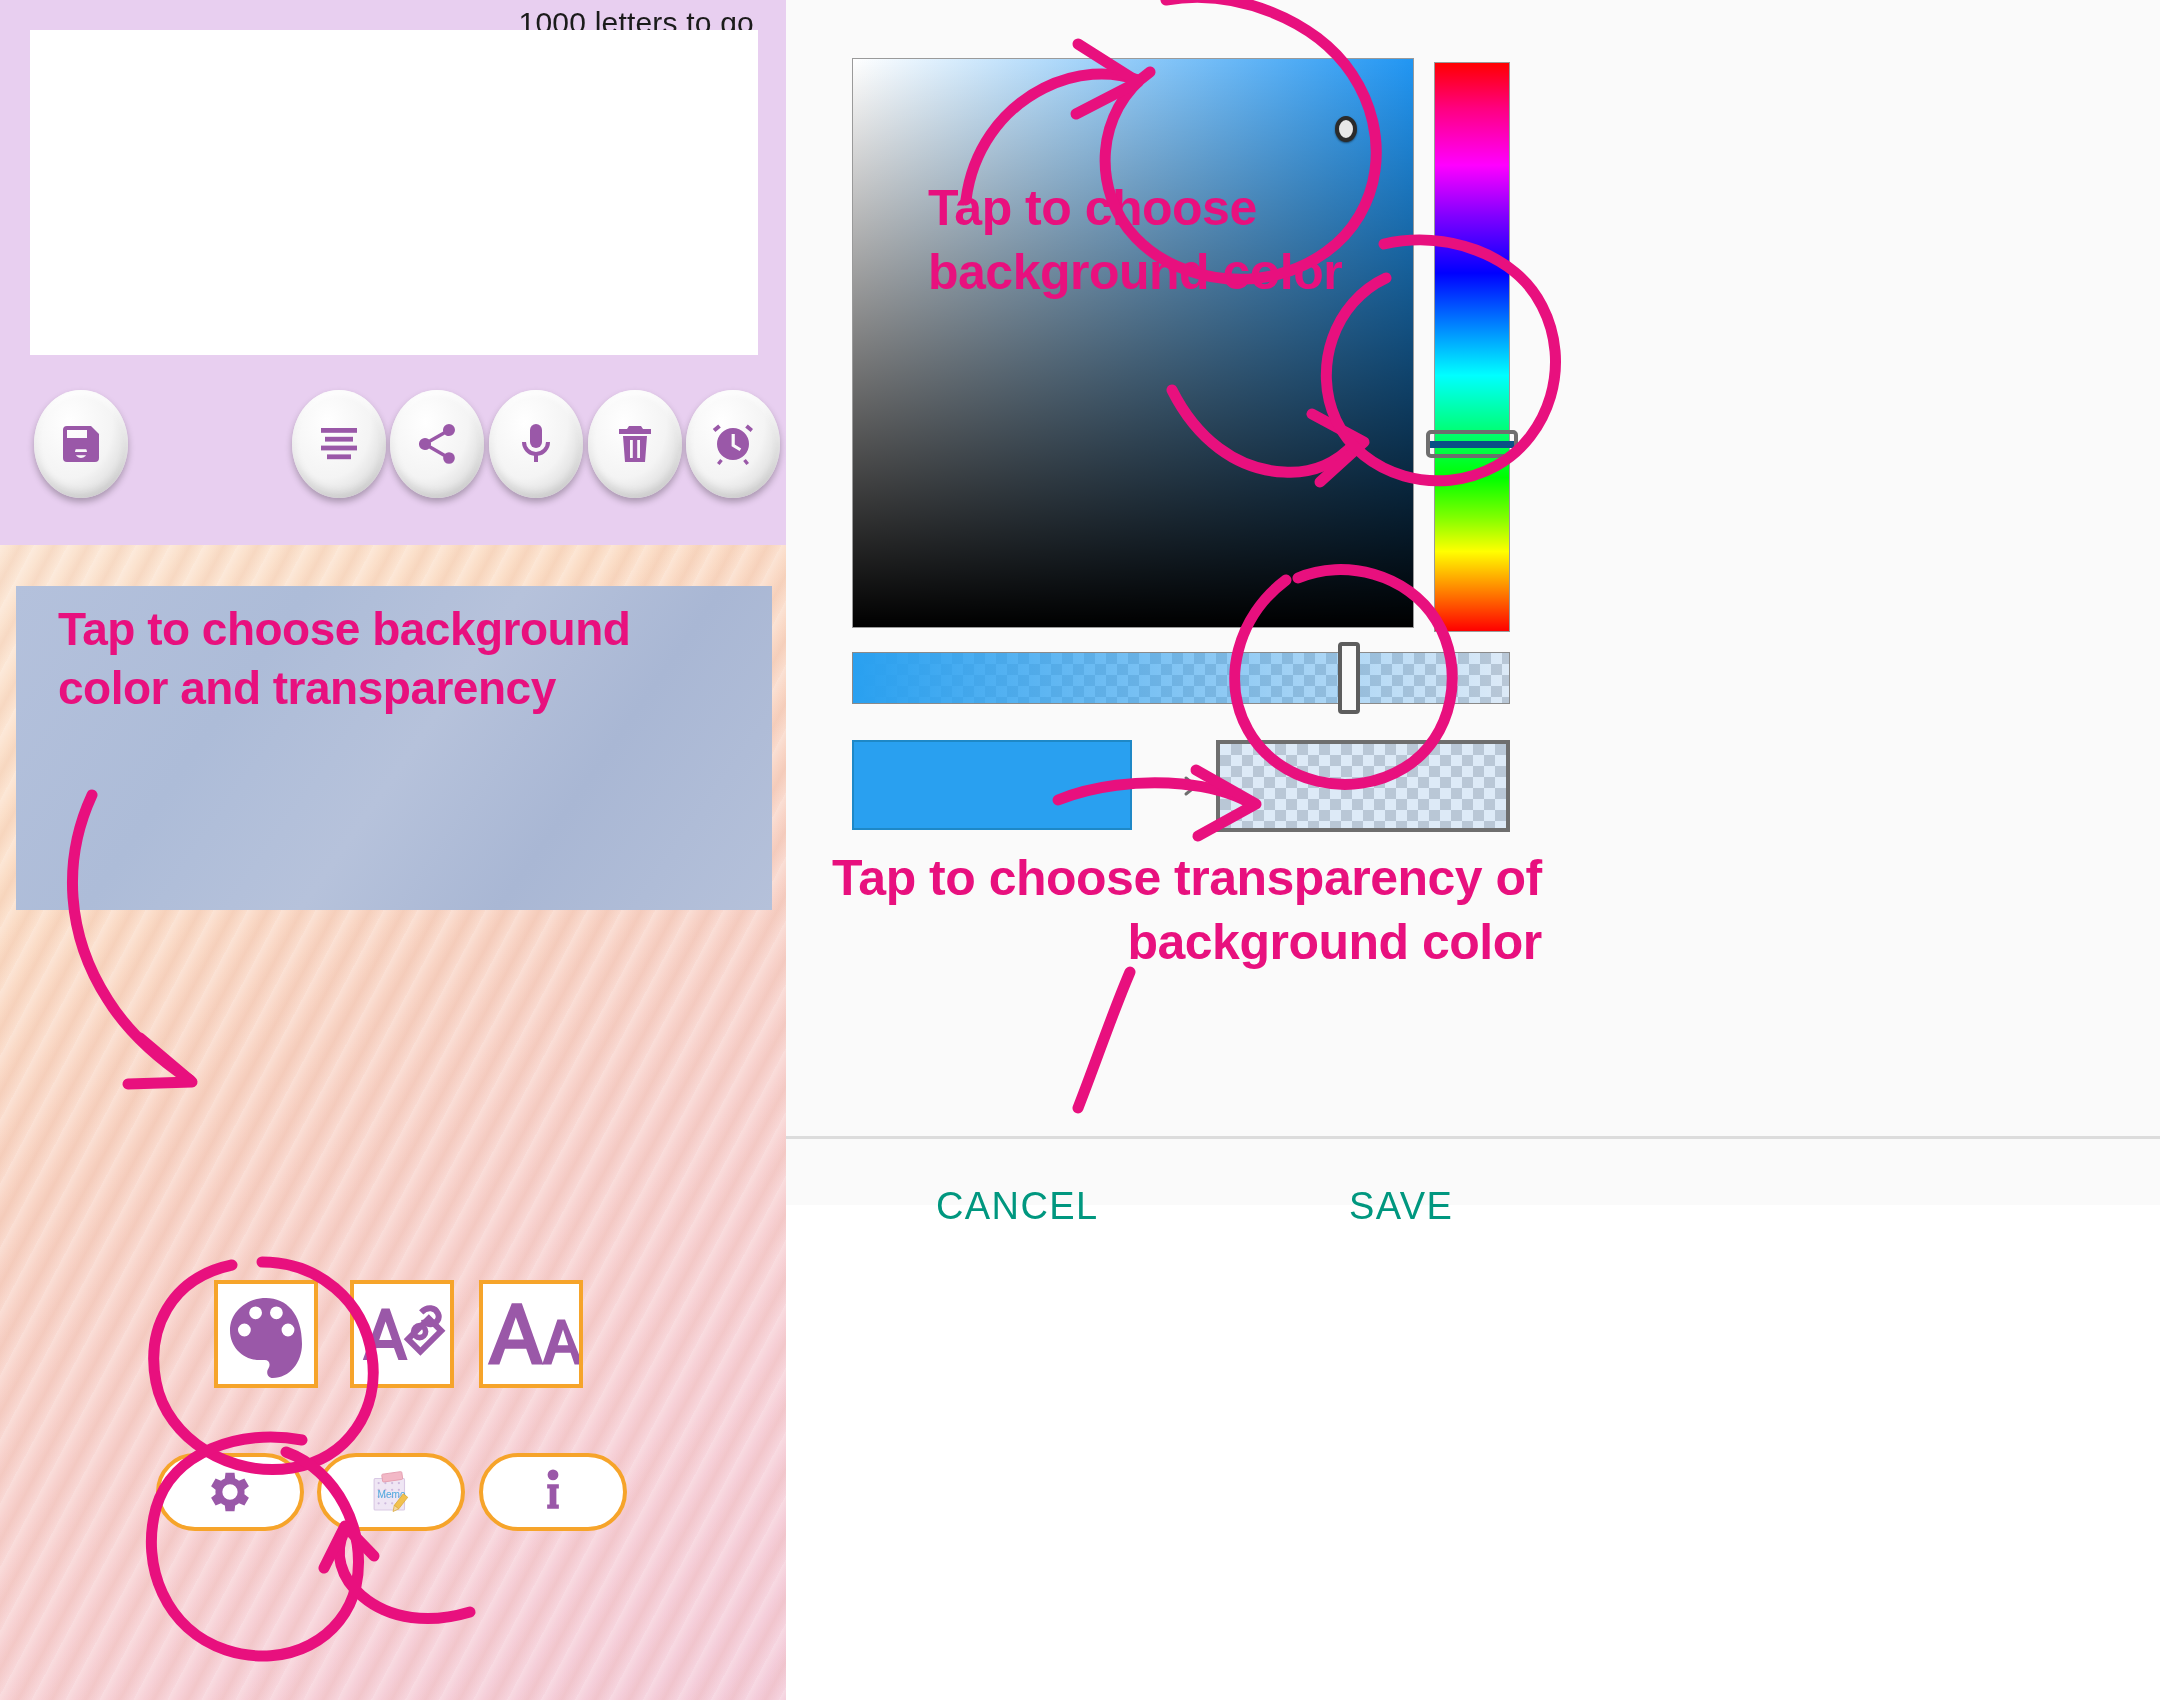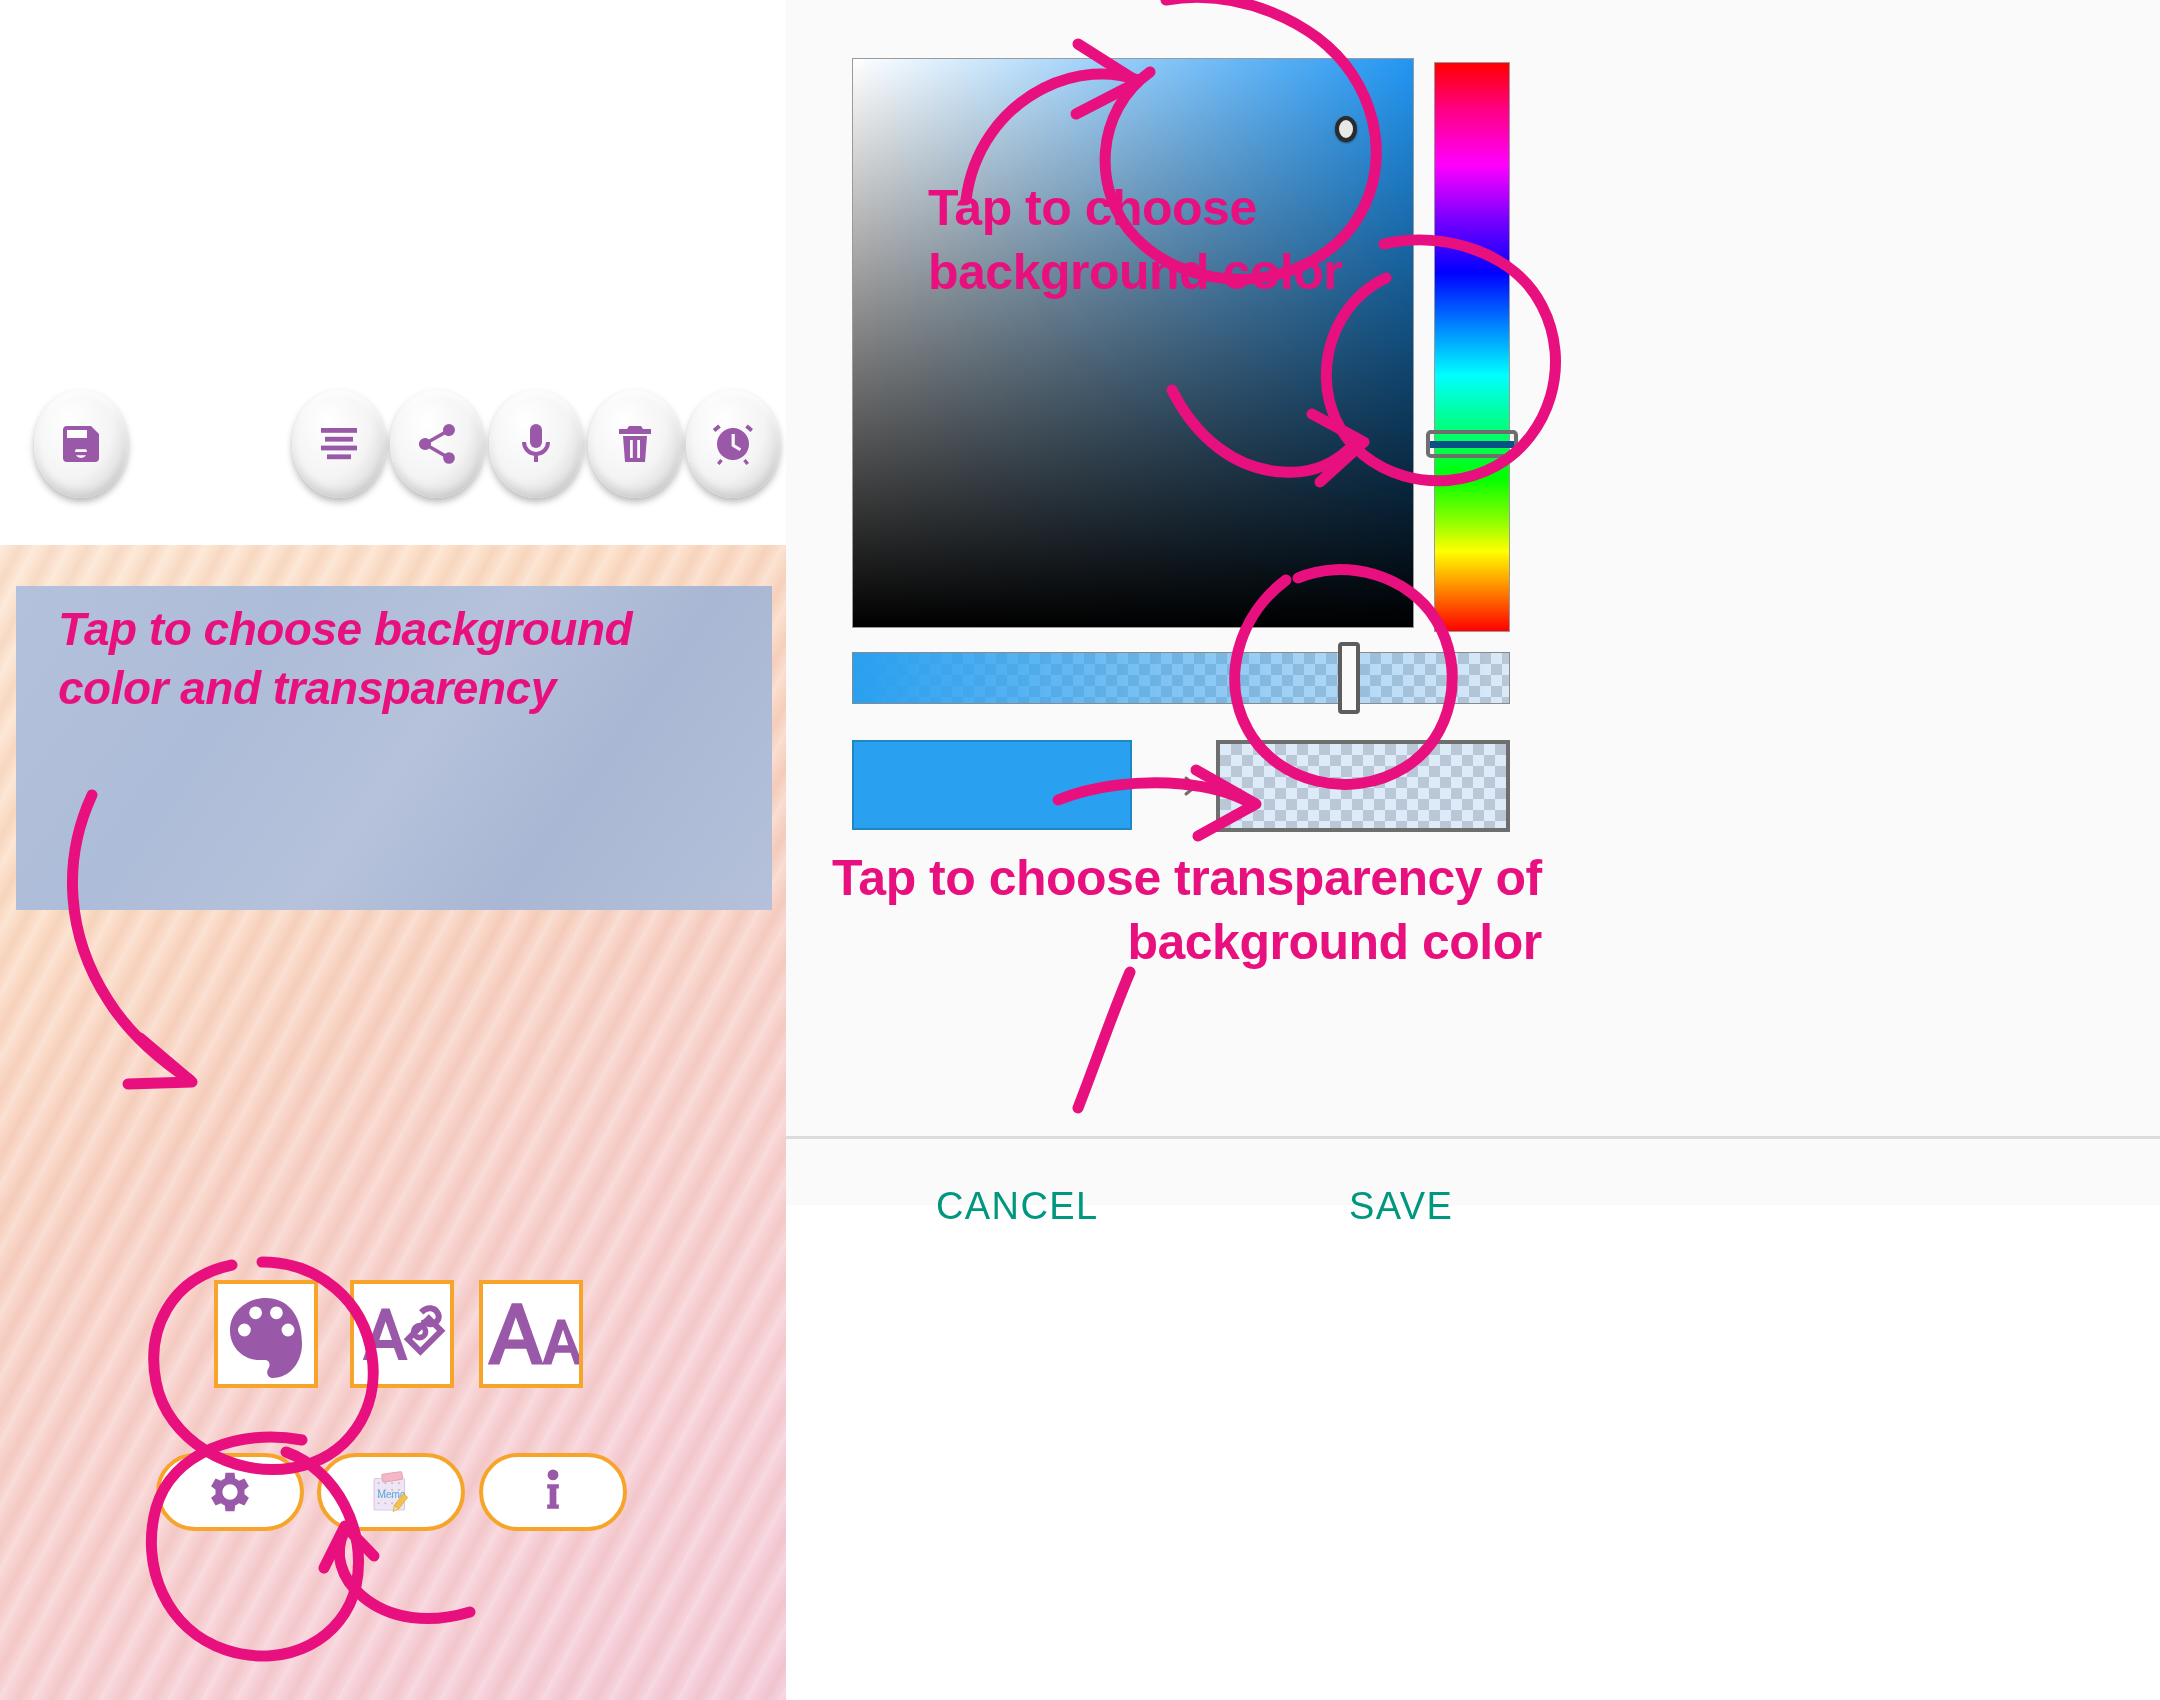--- a/index.html
+++ b/index.html
@@ -60,21 +60,21 @@
     position: absolute; left: 16px; top: 586px; width: 756px; height: 324px;
     background: linear-gradient(125deg, #b4c1dc 0%, #adbcd8 30%, #b6c2db 52%, #a9b7d4 72%, #b5c1da 100%);
   }
   .hint-text {
     position: absolute;
     color: #e8107e; font-weight: bold;
     font-size: 46px; line-height: 1.28;
     letter-spacing: -.5px;
     white-space: pre-line;
   }
-  #hint-left-1 { left: 58px; top: 600px; font-style: italic; }
+  #hint-left-1 { left: 58px; top: 600px; }
   #hint-more-options { left: 478px; top: 1562px; font-size: 46px; }
 
   .icon-tile {
     position: absolute; background: #fff; border: 4px solid #f6a42a;
   }
   .icon-tile svg { width: 100%; height: 100%; display: block; }
   #tile-palette { left: 214px; top: 1280px; width: 104px; height: 108px; }
   #tile-textcolor { left: 350px; top: 1280px; width: 104px; height: 108px; }
   #tile-fontsize { left: 479px; top: 1280px; width: 104px; height: 108px; }
 
@@ -173,20 +173,24 @@
   #btn-cancel { left: 150px; }
   #btn-save-dialog { left: 563px; }
 </style>
 </head>
 <body>
 
 <div id="root">
 
   <div id="left-panel">
 
+    <div id="note-area">
+      <div id="letters-counter">1000 letters to go</div>
+      <div id="note-textarea"></div>
+    </div>
 
     <div id="toolbar">
       <div class="tbtn" id="btn-save">
         <span class="ico">
           <svg viewBox="0 0 24 24">
               <path d="M17 3H5a2 2 0 0 0-2 2v14a2 2 0 0 0 2 2h14a2 2 0 0 0 2-2V7l-4-4zm-5 16a3 3 0 1 1 0-6 3 3 0 0 1 0 6zm3-10H5V5h10v4z"></path>
               <rect x="6" y="13" width="12" height="1.6"></rect>
               <rect x="6" y="16" width="12" height="1.6"></rect>
               <rect x="6" y="19" width="12" height="1.6"></rect>
             </svg>

